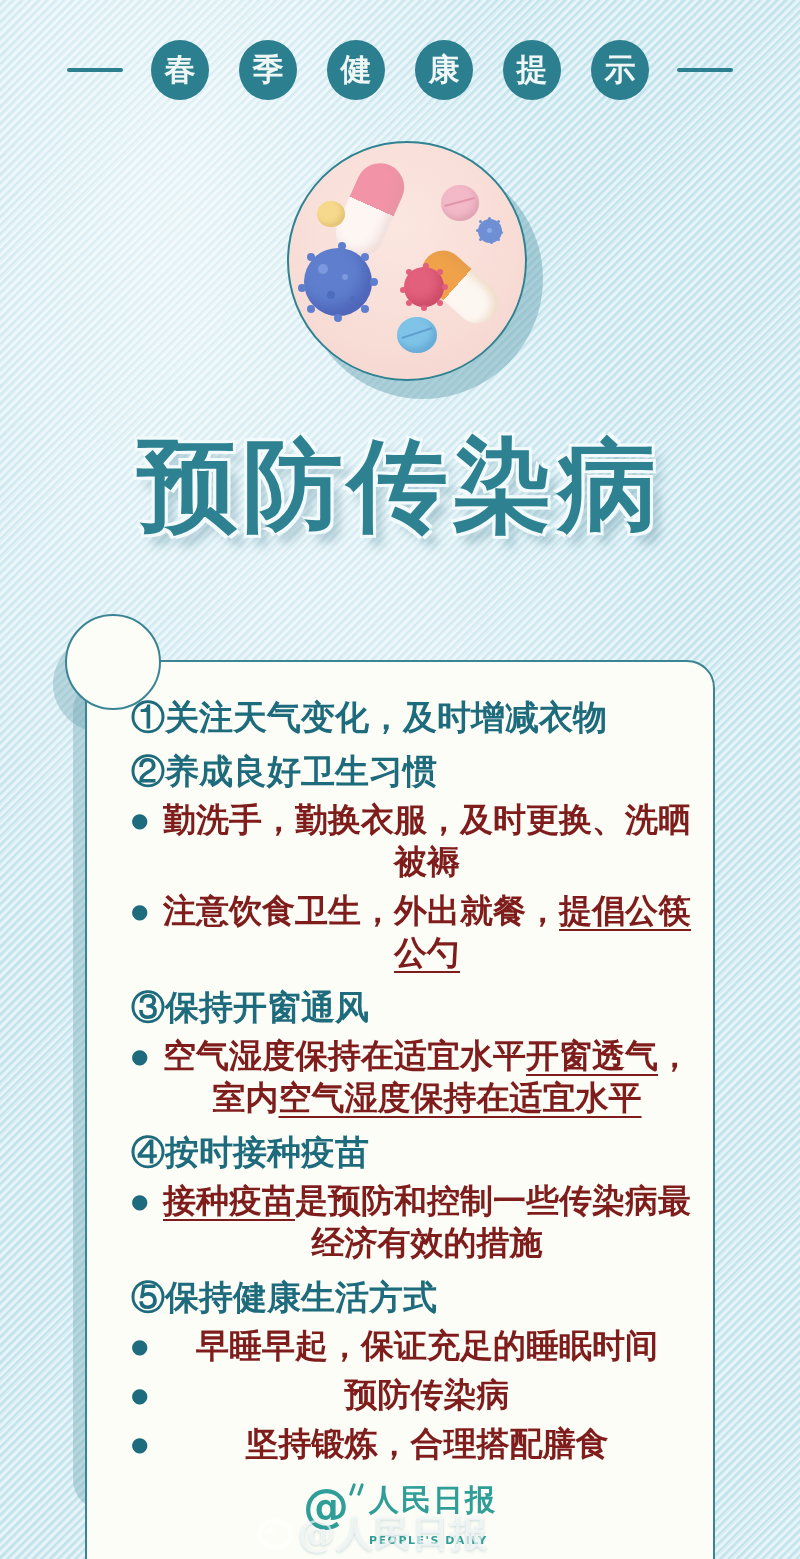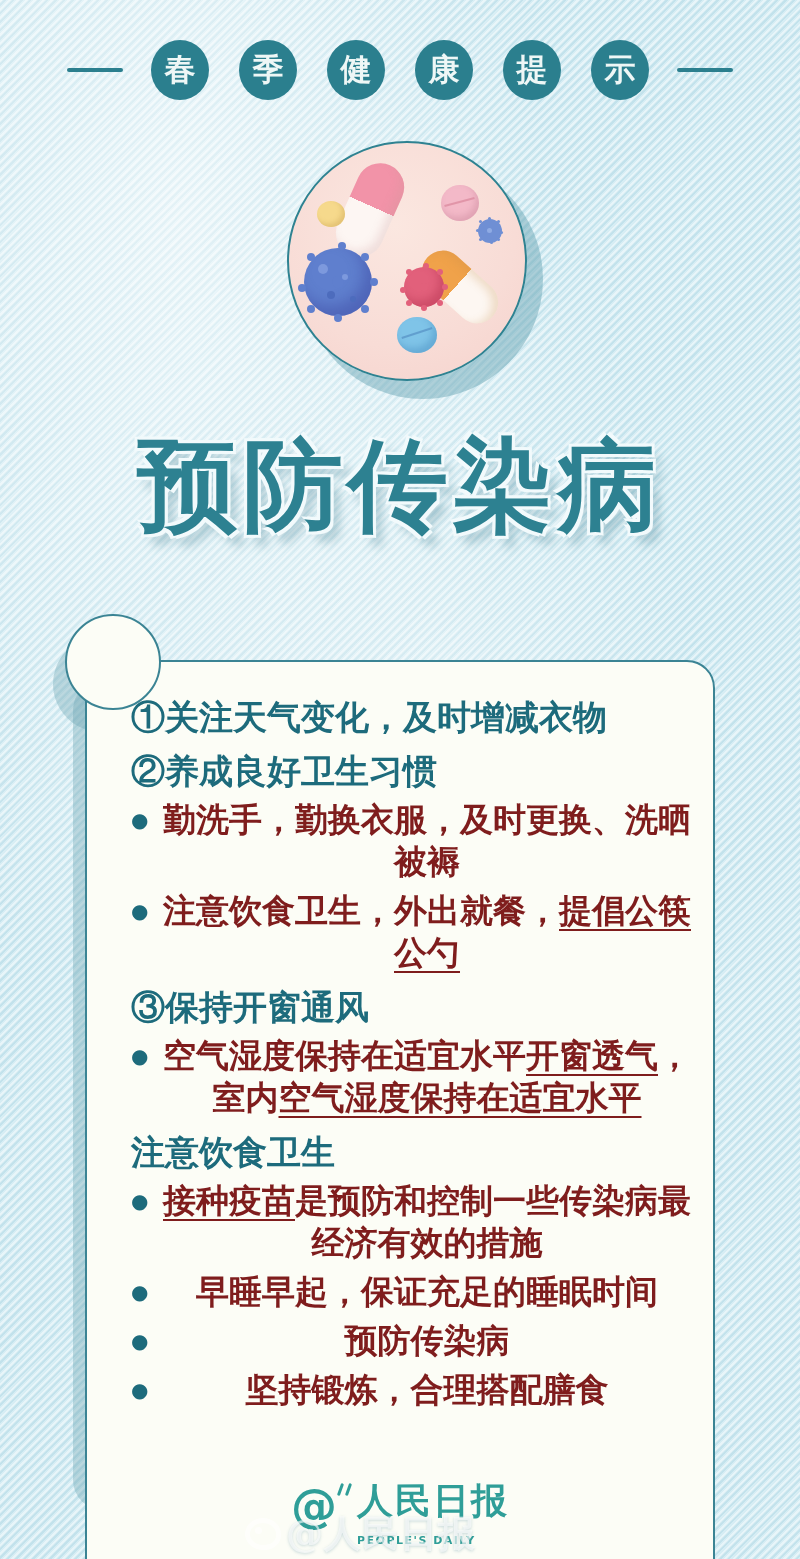--- a/index.html
+++ b/index.html
@@ -72,21 +72,21 @@
   .btext{font-size:33px;font-weight:700;color:#7f1d1d;line-height:42px;width:532px;text-align:center;}
   .btext .ul{text-decoration:underline;text-decoration-thickness:2px;text-underline-offset:7px;}
   
   .footer{position:absolute;left:0;top:1483px;width:100%;height:76px;display:flex;justify-content:center;}
   .logo{position:relative;display:flex;align-items:flex-start;color:#2f9e98;}
   .logo .at{font-size:46px;font-weight:800;line-height:46px;font-family:"DejaVu Sans",sans-serif;}
   .ticks{width:16px;height:16px;position:relative;margin:0 2px 0 2px;}
   .ticks i{position:absolute;width:3px;height:13px;background:#2f9e98;border-radius:2px;transform:rotate(20deg);}
   .ticks i:last-child{left:8px;}
   .logo-text{display:flex;flex-direction:column;}
-  .logo .cn{font-size:36px;font-weight:800;letter-spacing:2px;line-height:34px;}
+  .logo .cn{font-size:30px;font-weight:800;letter-spacing:2px;line-height:34px;}
   .logo .en{font-size:11px;font-weight:700;letter-spacing:1.5px;margin-top:17px;font-family:"DejaVu Sans",sans-serif;}
   .watermark{position:absolute;left:-46px;top:26px;display:flex;align-items:center;gap:5px;
     color:rgba(255,255,255,.6);font-size:37px;font-weight:800;letter-spacing:1px;
     text-shadow:0 1px 3px rgba(110,155,170,.35);white-space:nowrap;}
   .wm-eye{width:26px;height:22px;border:5px solid rgba(255,255,255,.6);border-radius:50% 50% 45% 50%;position:relative;}
   .wm-eye::after{content:"";position:absolute;left:5px;top:4px;width:7px;height:7px;border-radius:50%;background:rgba(255,255,255,.6);}
 </style>
 </head>
 <body>
 
@@ -131,25 +131,26 @@
           </div>
           <div class="bullet">
             <span class="dot">●</span>
             <span class="btext"><span>注意饮食卫生，外出就餐，</span><span class="ul">提倡公筷公勺</span></span>
           </div>
           <div class="sec-h">③保持开窗通风</div>
           <div class="bullet">
             <span class="dot">●</span>
             <span class="btext"><span>空气湿度保持在适宜水平</span><span class="ul">开窗透气</span><span>，室内</span><span class="ul">空气湿度保持在适宜水平</span></span>
           </div>
-          <div class="sec-h">注意饮食卫生</div>
+          <div class="sec-h">④按时接种疫苗</div>
           <div class="bullet">
             <span class="dot">●</span>
             <span class="btext"><span class="ul">接种疫苗</span><span>是预防和控制一些传染病最经济有效的措施</span></span>
           </div>
+          <div class="sec-h">⑤保持健康生活方式</div>
           <div class="bullet">
             <span class="dot">●</span>
             <span class="btext"><span>早睡早起，保证充足的睡眠时间</span></span>
           </div>
           <div class="bullet">
             <span class="dot">●</span>
             <span class="btext"><span>预防传染病</span></span>
           </div>
           <div class="bullet">
             <span class="dot">●</span>

